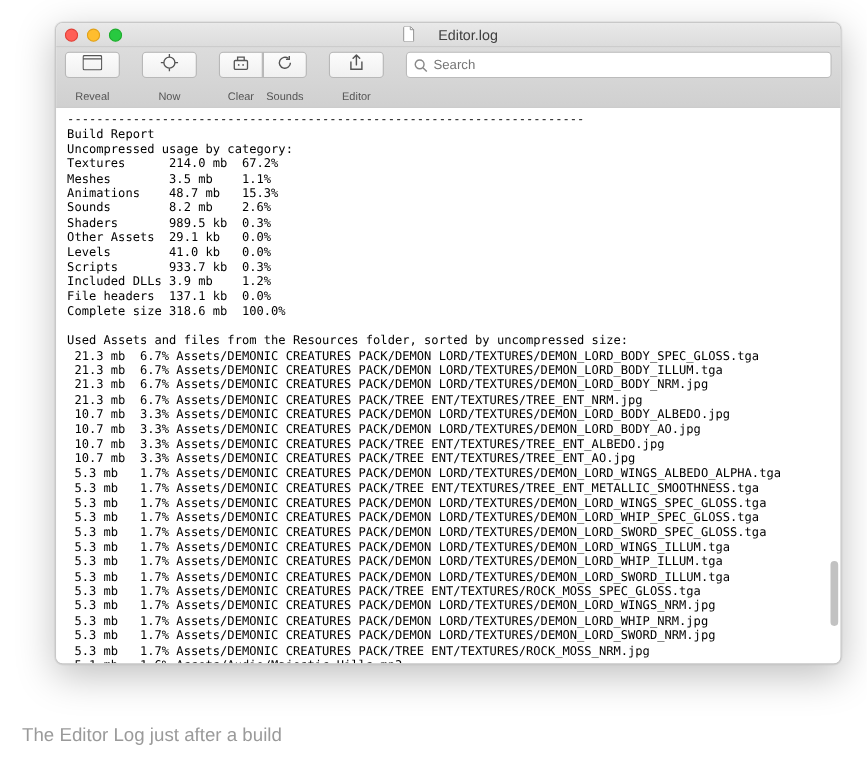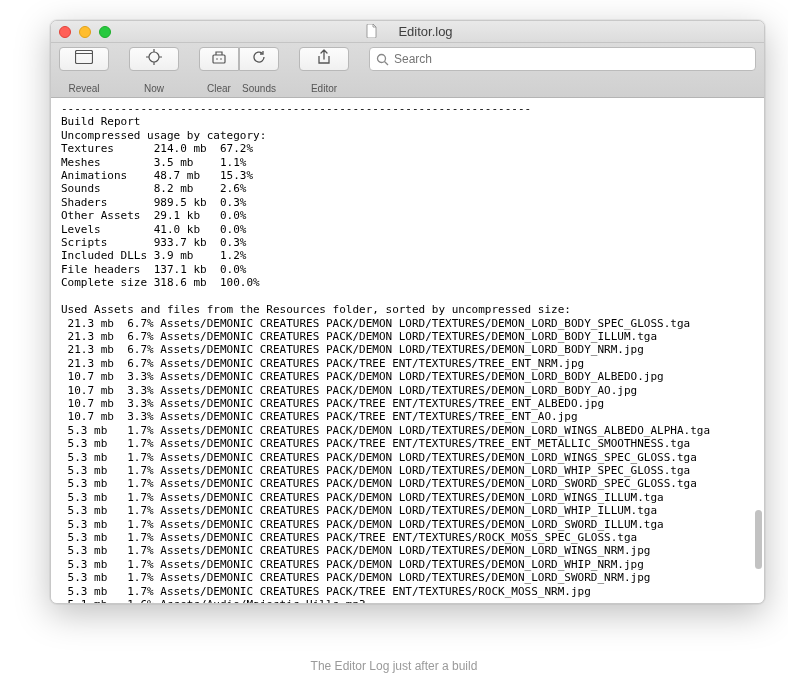--- a/index.html
+++ b/index.html
@@ -141,24 +141,23 @@
       position: absolute;
       right: 0;
       width: 7px;
       background: #c2c2c2;
       border-radius: 4px;
       top: 82%;
       height: 12%;
     }
     .caption {
       color: #9a9a9a;
-      font-size: 12px;
+      font-size: 17px;
       margin-top: 55px;
       margin-left: 0;
-      text-align: center;
     }
   </style>
 </head>
 <body>
 
 <div class="window">
 
   <div class="titlebar">
     <div class="traffic-lights">
       <div class="traffic-light tl-close"></div>

